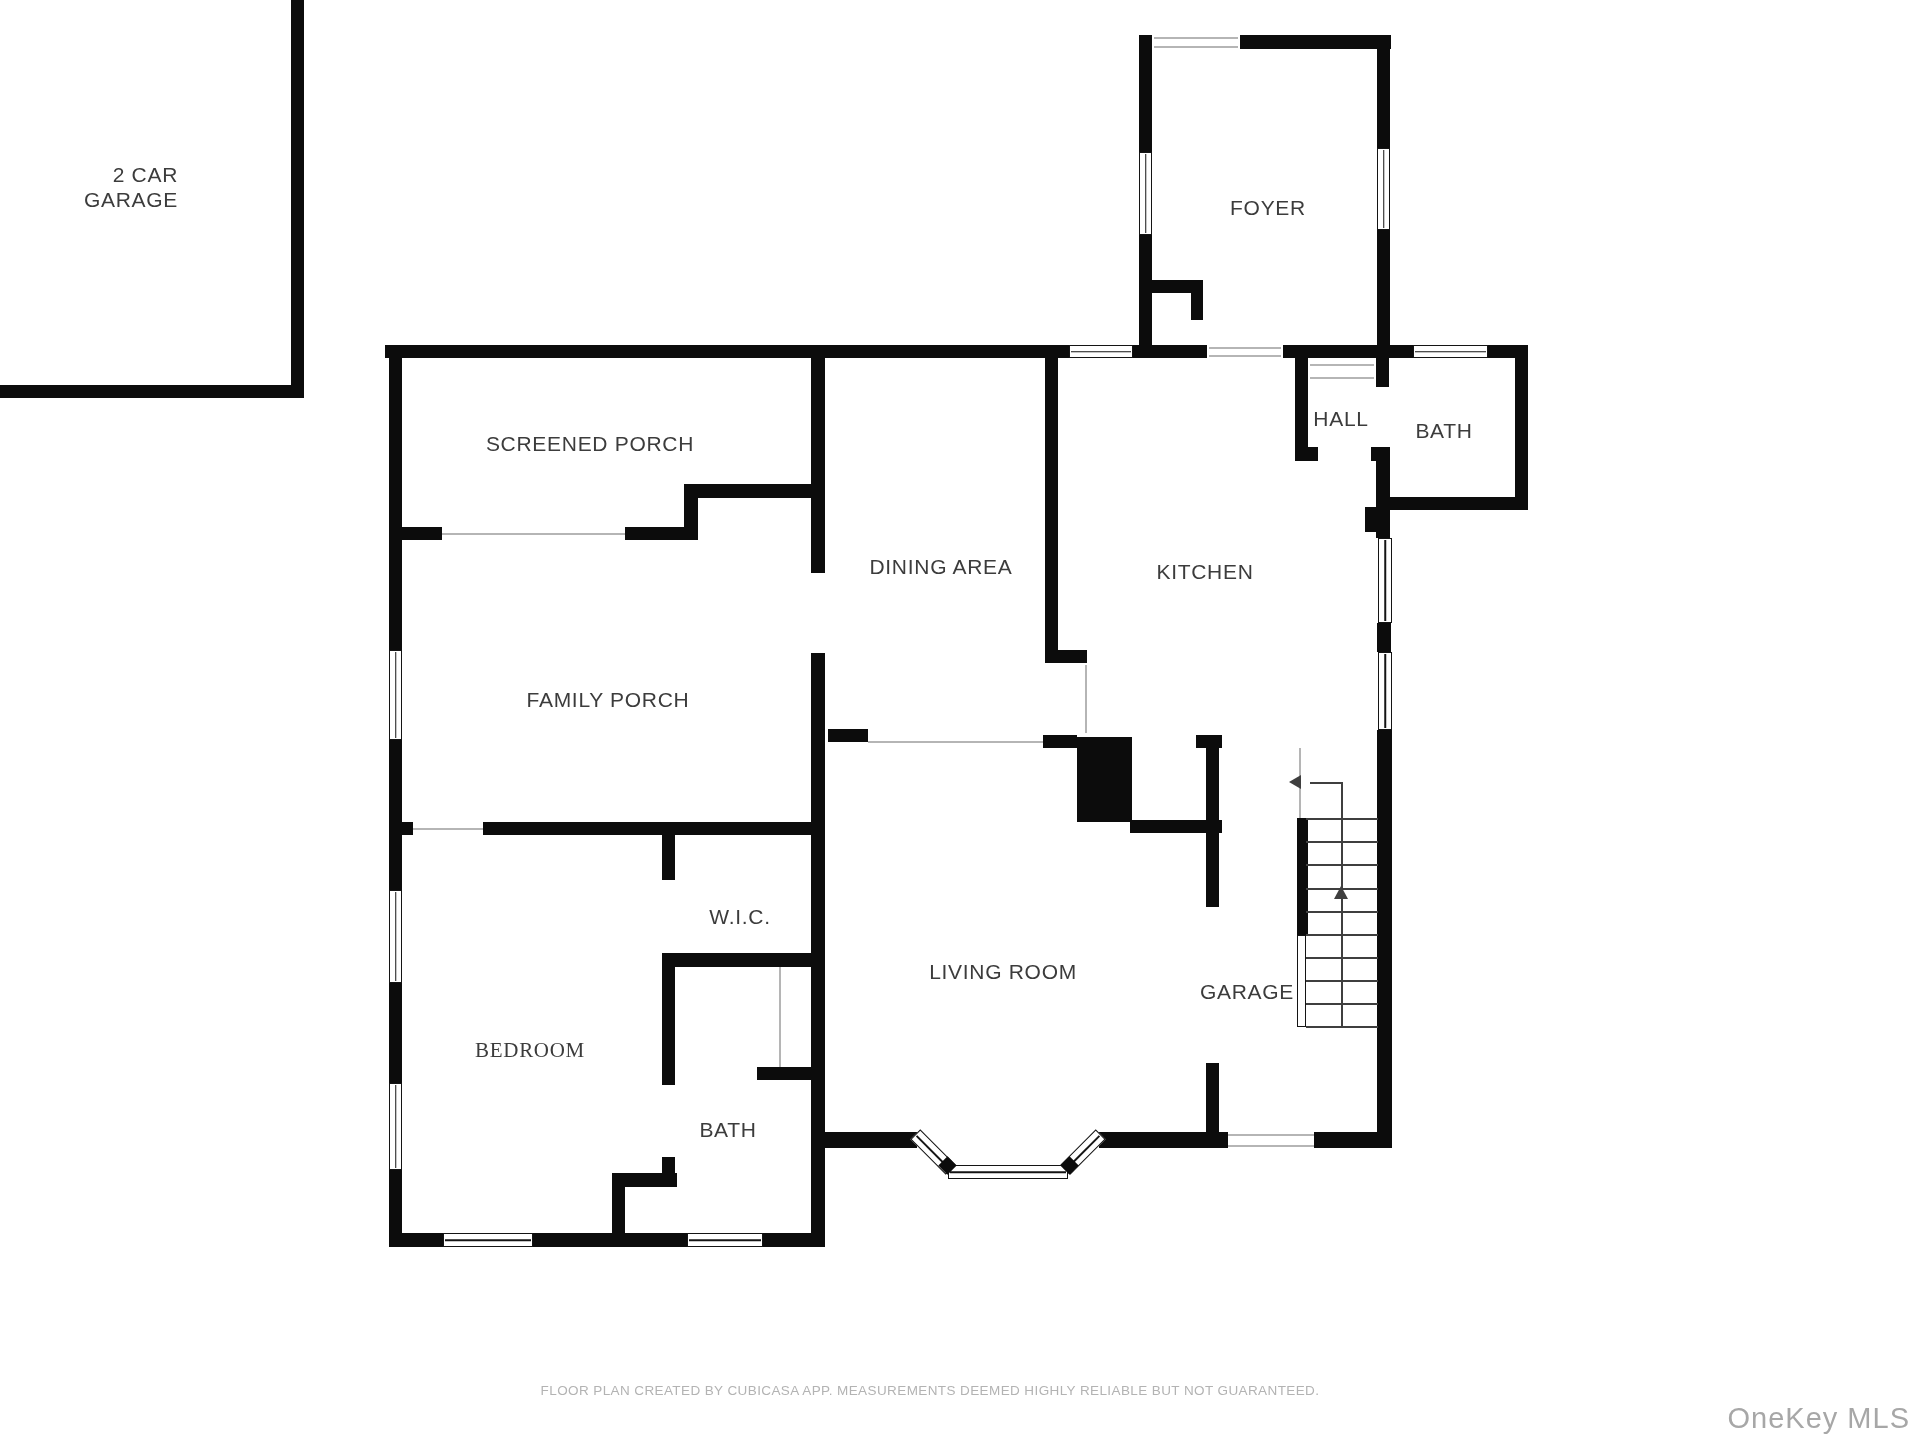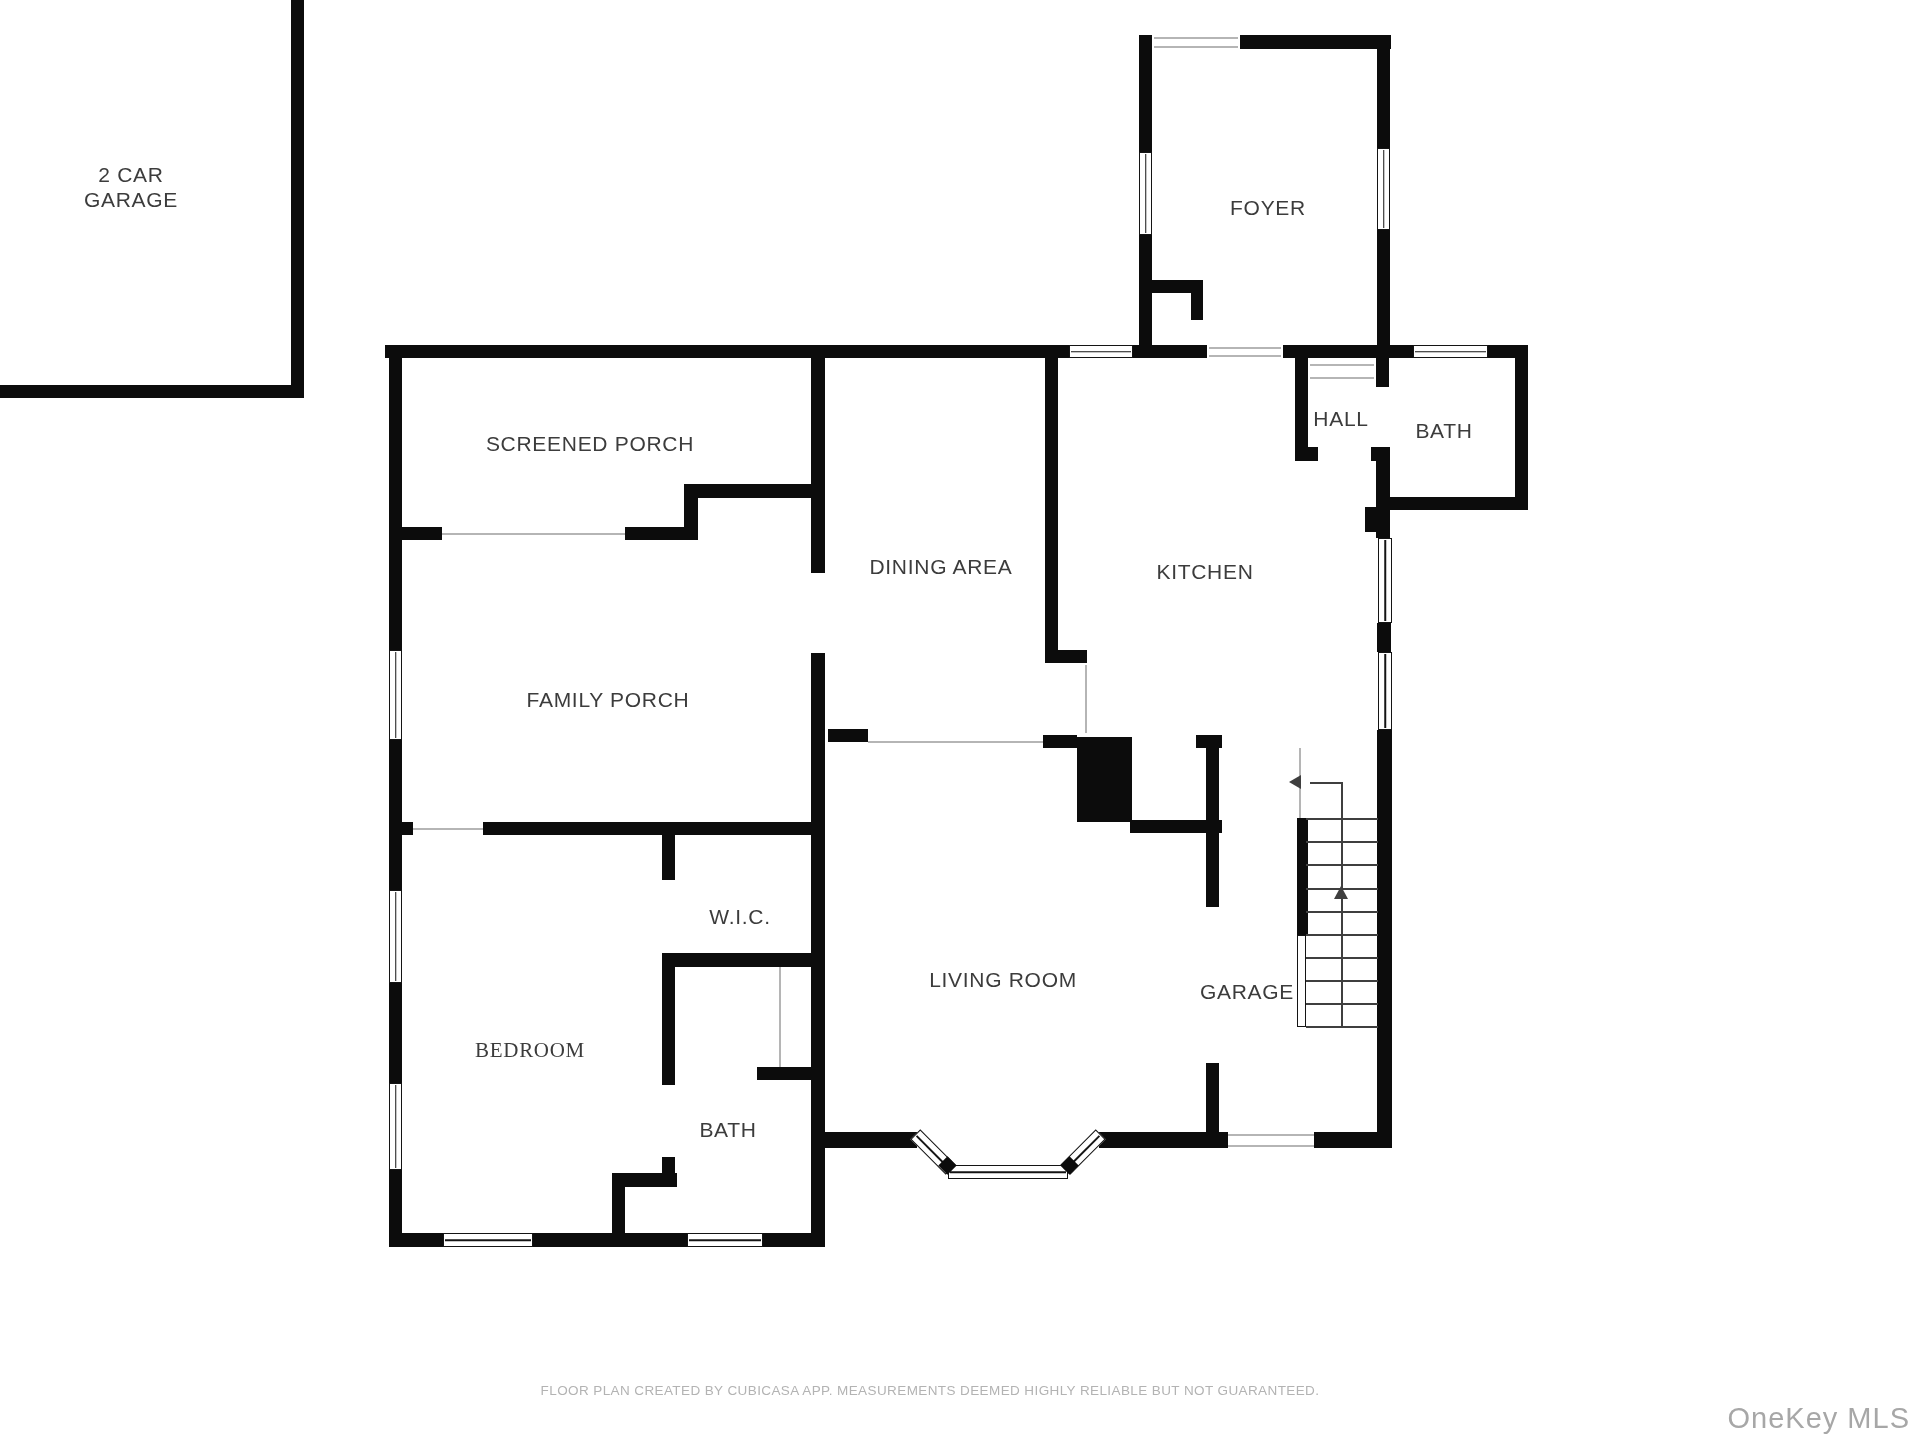--- a/index.html
+++ b/index.html
@@ -15,21 +15,21 @@
     position:absolute;background:#ffffff;
     border:1.5px solid #141414;box-sizing:border-box;
   }
   .window .glaze-v{position:absolute;left:50%;top:1px;bottom:1px;width:1.5px;background:#141414;transform:translateX(-50%);}
   .window .glaze-h{position:absolute;top:50%;left:1px;right:1px;height:1.5px;background:#141414;transform:translateY(-50%);}
   .thinline{position:absolute;background:var(--threshold,#b5b5b5);}
   .darkline{position:absolute;background:#3f3f3f;}
   .room-label{
     position:absolute;transform:translate(-50%,-50%);
     color:var(--label,#3c3c3c);font-size:21px;letter-spacing:0.7px;
-    white-space:pre-line;text-align:center;line-height:1.18;
+    white-space:pre-line;text-align:right;line-height:1.18;
   }
   .outline-box{position:absolute;background:#fff;border:1.5px solid #141414;box-sizing:border-box;}
   .diag{position:absolute;background:#fff;border:1.5px solid #141414;box-sizing:border-box;}
   .diag .glaze-h{position:absolute;top:50%;left:1px;right:1px;height:1.5px;background:#141414;transform:translateY(-50%);}
   .cap{position:absolute;width:13px;height:13px;background:#0c0c0c;}
   .arrow{position:absolute;width:0;height:0;}
   .arrow.left{border-top:7px solid transparent;border-bottom:7px solid transparent;border-right:12px solid #3f3f3f;}
   .arrow.up{border-left:7px solid transparent;border-right:7px solid transparent;border-bottom:13px solid #3f3f3f;}
   .disclaimer{
     position:absolute;left:330px;top:1383px;width:1200px;
@@ -182,18 +182,18 @@
       <div class="room-label" style="left: 1268px; top: 208px;">FOYER</div>
       <div class="room-label" style="left: 590px; top: 444px;">SCREENED PORCH</div>
       <div class="room-label" style="left: 941px; top: 567px;">DINING AREA</div>
       <div class="room-label" style="left: 1205px; top: 572px;">KITCHEN</div>
       <div class="room-label" style="left: 1341px; top: 419px;">HALL</div>
       <div class="room-label" style="left: 1444px; top: 431px;">BATH</div>
       <div class="room-label" style="left: 608px; top: 700px;">FAMILY PORCH</div>
       <div class="room-label" style="left: 740px; top: 917px;">W.I.C.</div>
       <div class="room-label" style="left: 530px; top: 1050px; font-family: Liberation Serif, serif;">BEDROOM</div>
       <div class="room-label" style="left: 728px; top: 1130px;">BATH</div>
-      <div class="room-label" style="left: 1003px; top: 972px; margin-top: 8px;">LIVING ROOM</div>
+      <div class="room-label" style="left: 1003px; top: 972px;">LIVING ROOM</div>
       <div class="room-label" style="left: 1247px; top: 992px;">GARAGE</div>
     </div>
   <div class="disclaimer">FLOOR PLAN CREATED BY CUBICASA APP. MEASUREMENTS DEEMED HIGHLY RELIABLE BUT NOT GUARANTEED.</div>
   <div class="watermark">OneKey MLS</div>
 </div>
 
 </body></html>

